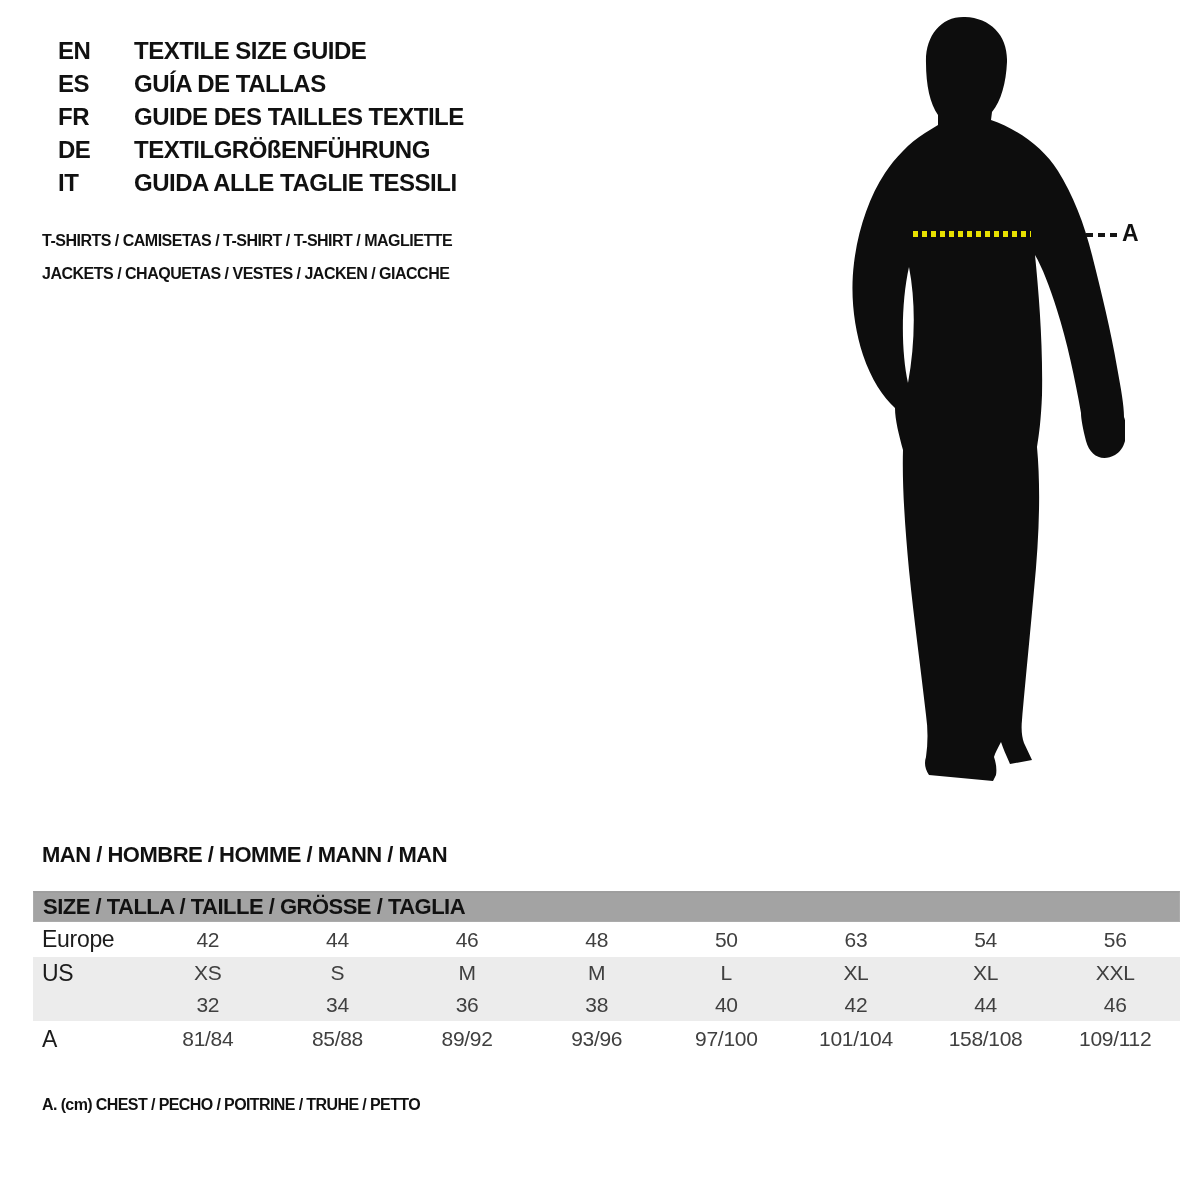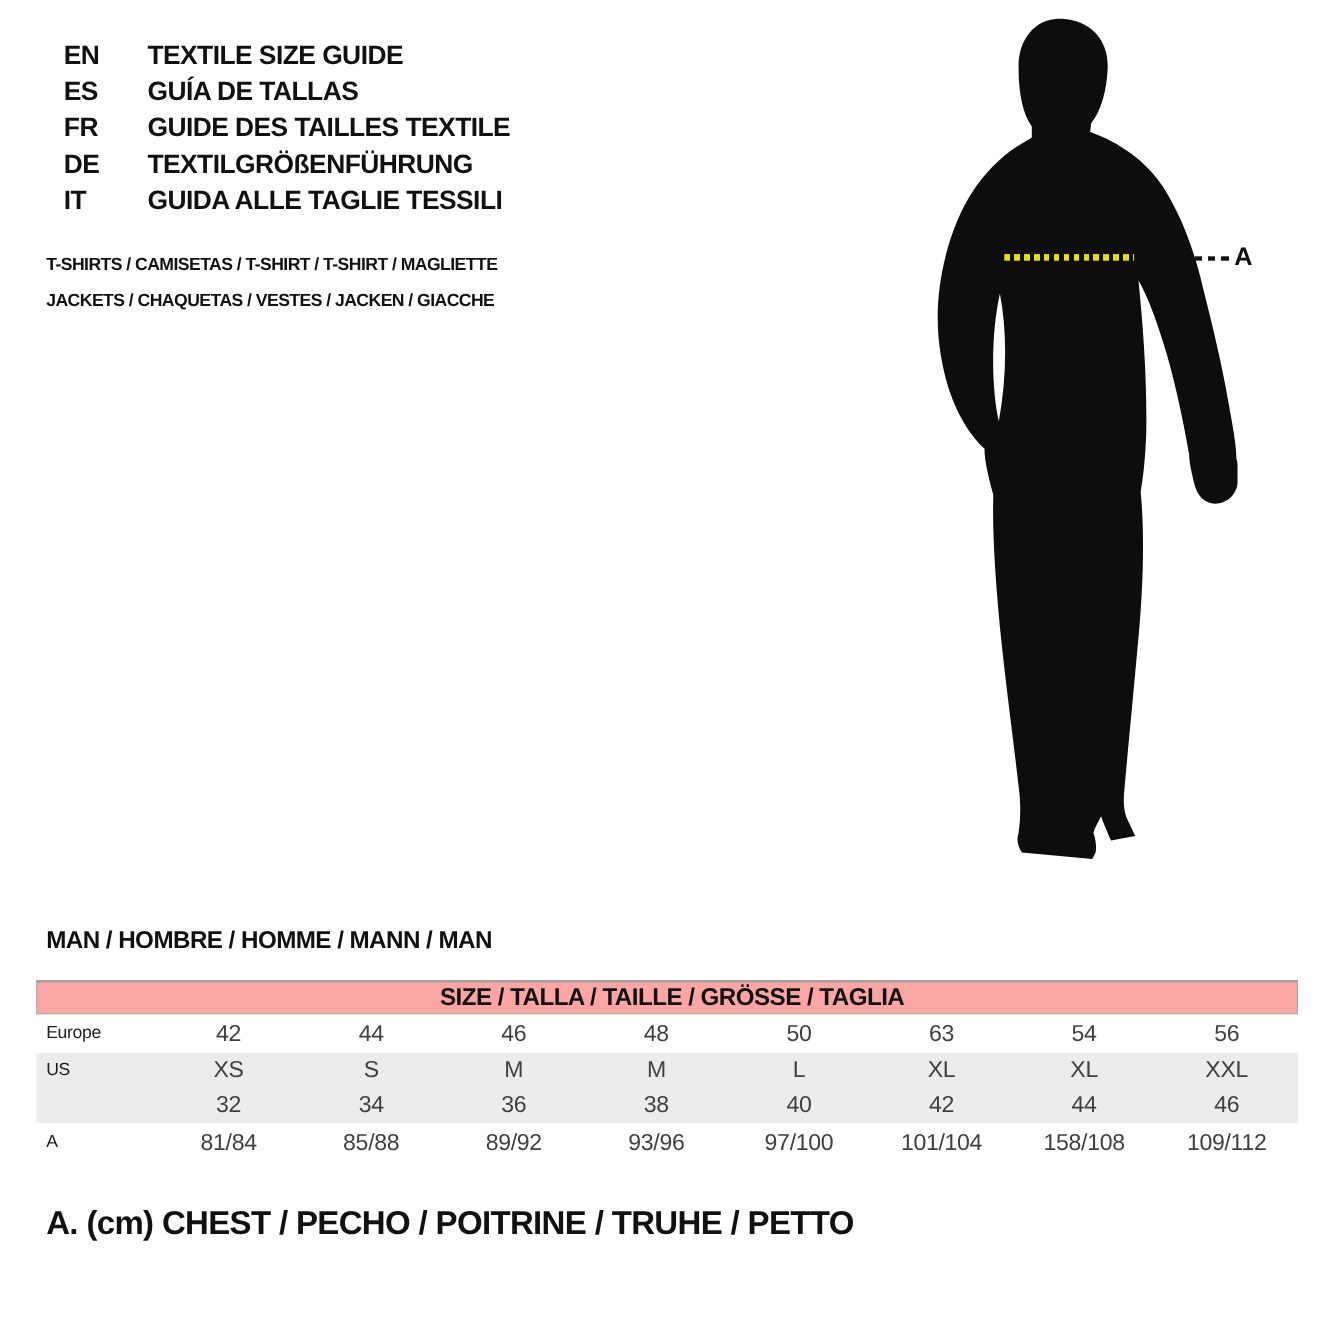--- a/index.html
+++ b/index.html
@@ -65,30 +65,30 @@
     display: grid;
     grid-template-columns: 110px repeat(8, 1fr);
     align-items: center;
   }
   .trow.striped { background: #ececec; }
   .trow.r0 { height: 35px; }
   .trow.r1 { height: 32px; }
   .trow.r2 { height: 32px; }
   .trow.r3 { height: 36px; }
   .tcell-label {
-    font-size: 16px; letter-spacing: -0.3px; padding-left: 9px; color: #1c1c1c;
+    font-size: 23px; letter-spacing: -0.3px; padding-left: 9px; color: #1c1c1c;
   }
   .tcell-value {
     font-size: 21px; letter-spacing: -0.3px; text-align: center; color: #404040;
   }
 
   
   .footnote {
     position: absolute; left: 42px; top: 1096px;
-    font-size: 30px; font-weight: 700; letter-spacing: -0.6px; white-space: nowrap;
+    font-size: 16px; font-weight: 700; letter-spacing: -0.6px; white-space: nowrap;
   }
 </style>
 </head>
 <body>
 
 <div class="canvas">
 
   <div class="lang-list" id="lang-list">
   <div class="lang-row">
     <span class="lang-code">EN</span>
@@ -168,21 +168,21 @@
       Z"></path>
   </svg>
 
   <div class="chest-line" style="--dot-color: #e8e100;"></div>
   <div class="leader-line"></div>
   <div class="measure-label">A</div>
 
   <div class="section-title">MAN / HOMBRE / HOMME / MANN / MAN</div>
 
   <div class="size-table">
-    <div class="table-header" style="background: #fca5a5; text-align: center;">SIZE / TALLA / TAILLE / GRÖSSE / TAGLIA</div>
+    <div class="table-header" style="background: #a3a3a3;">SIZE / TALLA / TAILLE / GRÖSSE / TAGLIA</div>
     <div id="table-body">
         <div class="trow r0">
           <div class="tcell-label">Europe</div>
           <div class="tcell-value">42</div>
           <div class="tcell-value">44</div>
           <div class="tcell-value">46</div>
           <div class="tcell-value">48</div>
           <div class="tcell-value">50</div>
           <div class="tcell-value">63</div>
           <div class="tcell-value">54</div>

